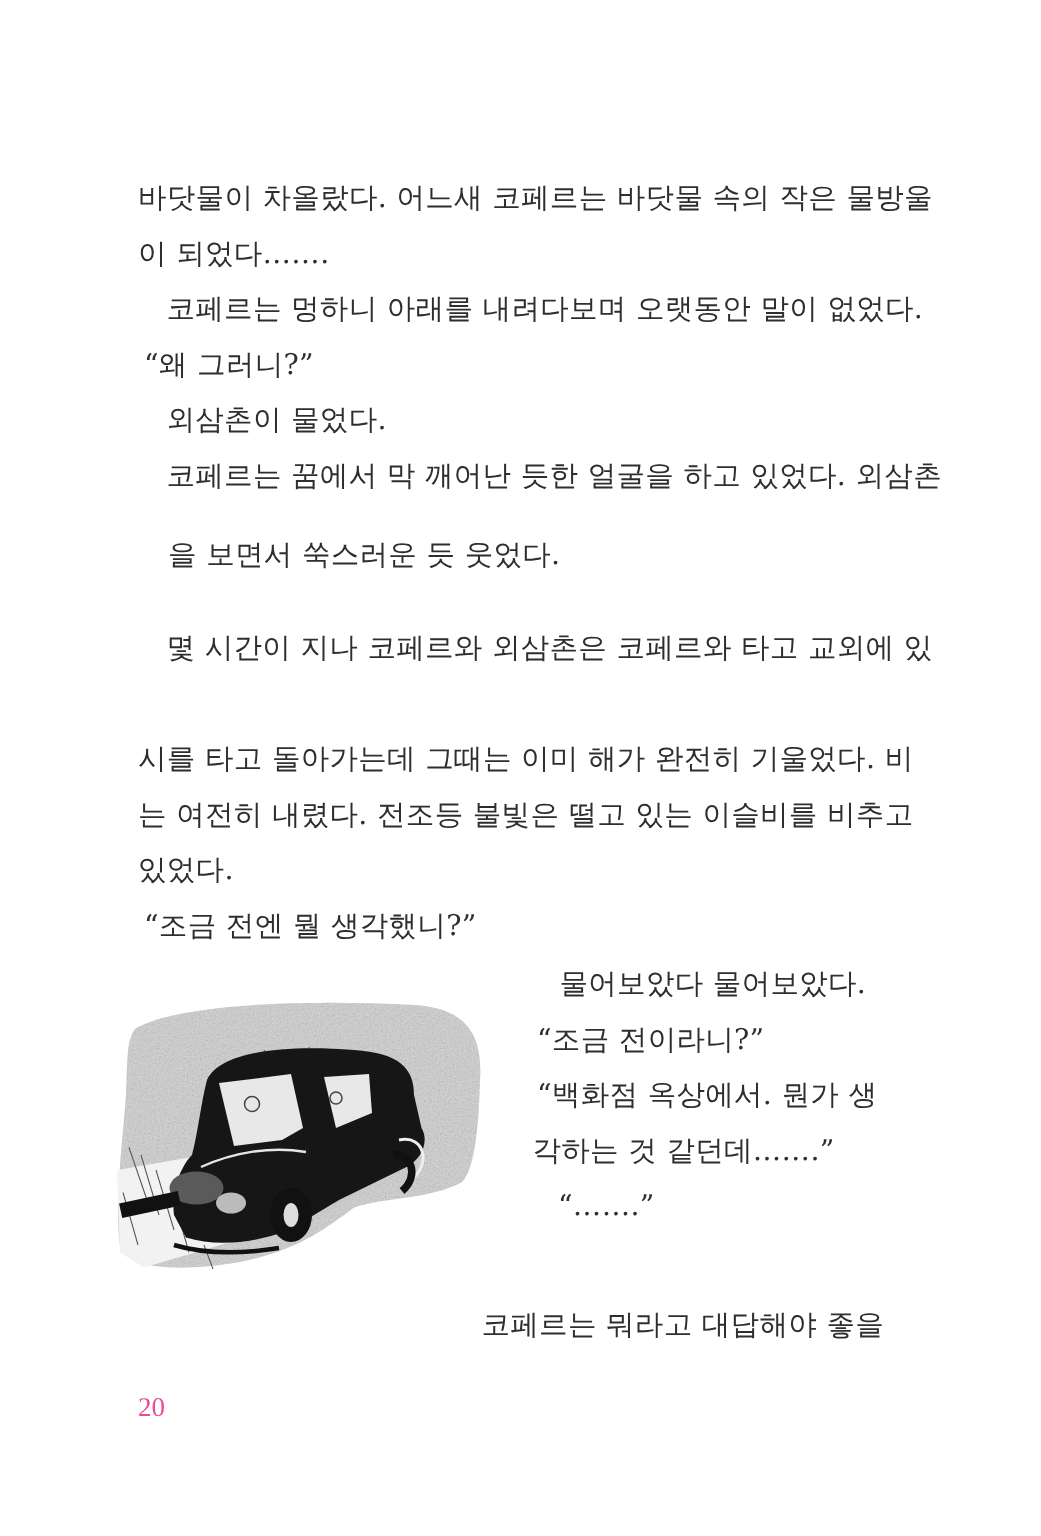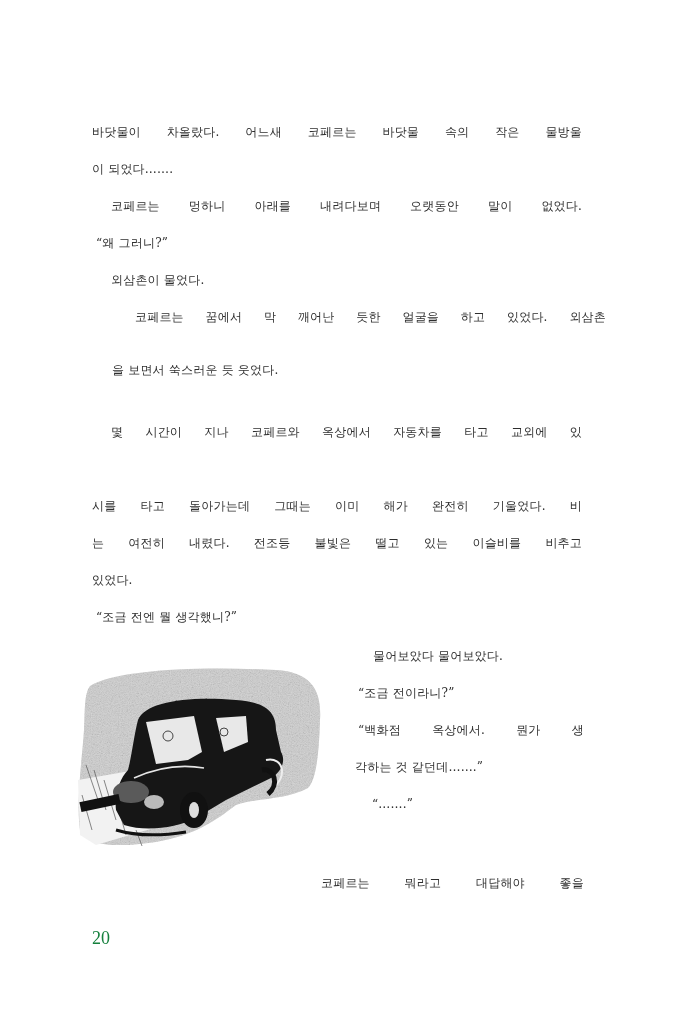--- a/index.html
+++ b/index.html
@@ -17,21 +17,21 @@
     }
     .page {
       position: absolute;
       left: 0; top: 0;
       width: 694px;
       height: 1024px;
     }
     .line {
       position: absolute;
       left: 92px;
-      font-size: 12px;
+      font-size: 19px;
       line-height: 22px;
       white-space: nowrap;
       letter-spacing: 0.2px;
     }
     .line.indent { left: 111px; }
     .line.justify {
       width: 490px;
       text-align: justify;
       text-align-last: justify;
     }
@@ -45,37 +45,37 @@
       top: 660px;
       width: 250px;
       height: 190px;
     }
     .page-number {
       position: absolute;
       left: 92px;
       top: 928px;
       font-size: 18px;
       font-family: "Liberation Serif", "DejaVu Serif", serif;
-      color: #15803d;
+      color: #ec4899;
     }
   </style>
 </head>
 <body>
 
 <div class="page">
 
   <div class="line justify" style="top:121px;">바닷물이 차올랐다. 어느새 코페르는 바닷물 속의 작은 물방울</div>
   <div class="line" style="top:158px;text-align:right;">이 되었다…….</div>
   <div class="line indent justify" style="top:195px;">코페르는 멍하니 아래를 내려다보며 오랫동안 말이 없었다.</div>
   <div class="line" style="top:232px; left:96px;">“왜 그러니?”</div>
   <div class="line indent" style="top:269px;">외삼촌이 물었다.</div>
-  <div class="line indent justify" style="top:306px;margin-left:24px;">코페르는 꿈에서 막 깨어난 듯한 얼굴을 하고 있었다. 외삼촌</div>
+  <div class="line indent justify" style="top:306px;">코페르는 꿈에서 막 깨어난 듯한 얼굴을 하고 있었다. 외삼촌</div>
   <div class="line" style="top:359px;margin-left:20px;">을 보면서 쑥스러운 듯 웃었다.</div>
 
-  <div class="line indent justify" style="top:421px;">몇 시간이 지나 코페르와 옥상에서 자동차를 타고 교외에 있</div>
+  <div class="line indent justify" style="top:421px;">몇 시간이 지나 코페르와 외삼촌은 코페르와 타고 교외에 있</div>
   <div class="line justify" style="top:495px;">시를 타고 돌아가는데 그때는 이미 해가 완전히 기울었다. 비</div>
   <div class="line justify" style="top:532px;">는 여전히 내렸다. 전조등 불빛은 떨고 있는 이슬비를 비추고</div>
   <div class="line" style="top:569px;">있었다.</div>
   <div class="line" style="top:606px; left:96px;">“조금 전엔 뭘 생각했니?”</div>
 
   <div class="line right-col" style="top:645px;">물어보았다 물어보았다.</div>
   <div class="line" style="top:682px; left:358px;">“조금 전이라니?”</div>
   <div class="line" style="top:719px; left:358px; width:226px; text-align:justify; text-align-last:justify;">“백화점 옥상에서. 뭔가 생</div>
   <div class="line right-col2" style="top:756px;">각하는 것 같던데…….”</div>
   <div class="line" style="top:793px; left:372px;">“…….”</div>

